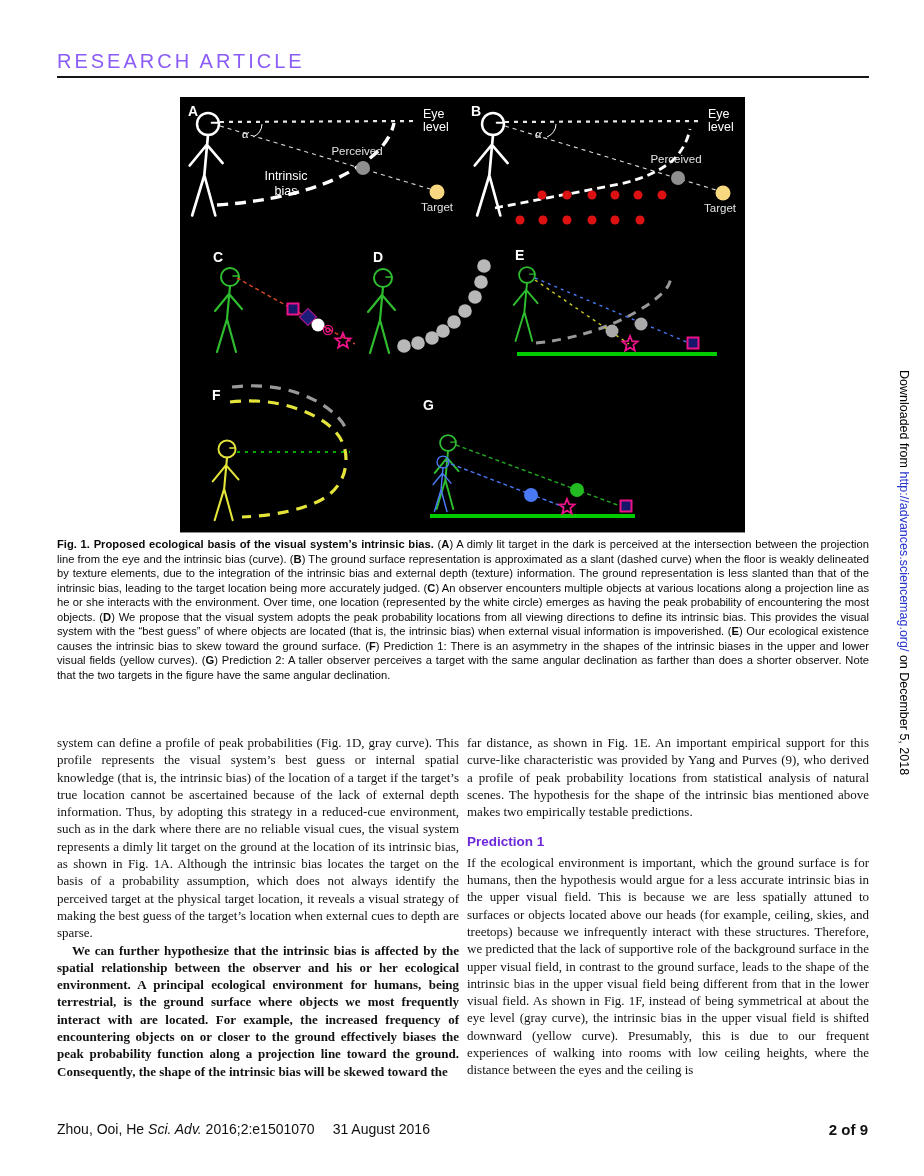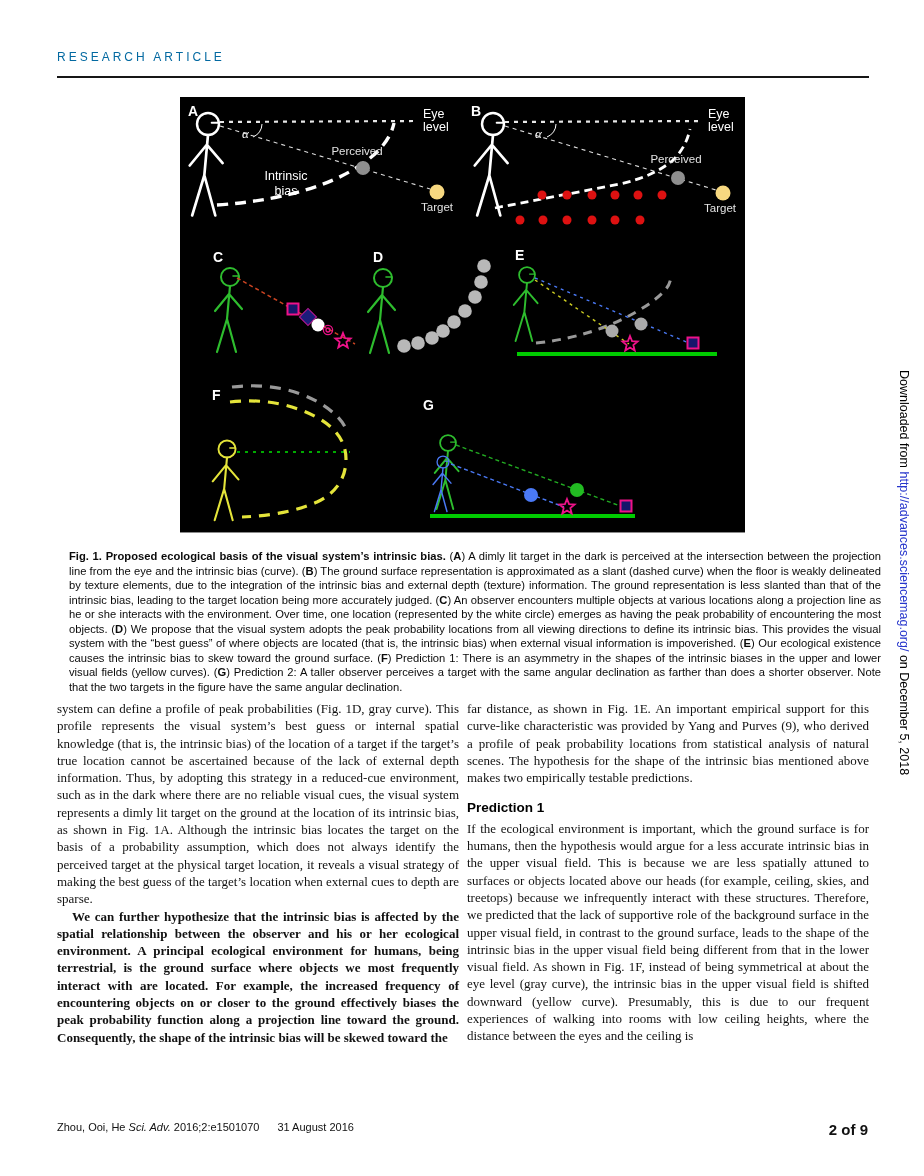--- a/index.html
+++ b/index.html
@@ -1,37 +1,37 @@
 <!DOCTYPE html>
 <html><head>
 <meta charset="utf-8">
 <style>
   html,body{margin:0;padding:0;background:#fff;}
   .page{position:relative;width:924px;height:1176px;background:#fff;overflow:hidden;
         font-family:"Liberation Sans",sans-serif;color:#000;}
-  .ra-label{position:absolute;left:57px;top:50px;font-size:12px;letter-spacing:3px;color:#0369a1;}
+  .ra-label{position:absolute;left:57px;top:50px;font-size:20px;letter-spacing:3px;color:#8b5cf6;}
   .header-rule{position:absolute;left:57px;top:76px;width:812px;height:0;border-top:2.5px solid #161616;}
   .fig{position:absolute;left:180px;top:97px;width:565px;height:435px;background:#000;
        border-bottom:1.5px solid #8a8a8a;margin:0;}
   .fig svg{display:block;}
   .plabel{fill:#fff;font-weight:bold;font-size:14px;font-family:"Liberation Sans",sans-serif;}
   .flabel{fill:#e2e2e2;font-size:11.5px;font-family:"Liberation Sans",sans-serif;}
   .flabel2{fill:#fff;font-size:12.5px;font-family:"Liberation Sans",sans-serif;}
   .alpha{fill:#fff;font-style:italic;font-size:13px;font-family:"Liberation Serif",serif;}
-  .caption{position:absolute;left:57px;top:537px;width:812px;margin:12px;
+  .caption{position:absolute;left:57px;top:537px;width:812px;margin:0;
            font-size:11.2px;line-height:14.5px;text-align:justify;color:#0a0a0a;}
   .caption .b{font-weight:bold;}
-  .cols{position:absolute;left:57px;top:700px;width:812px;display:flex;gap:8px;
+  .cols{position:absolute;left:57px;top:734px;width:812px;display:flex;gap:8px;
         font-family:"Liberation Serif",serif;font-size:13px;line-height:17.3px;text-align:justify;color:#111;}
   .col{width:402px;}
   .col p{margin:0;}
   .col p.ind{text-indent:15px;font-weight:bold;}
   .h2{font-family:"Liberation Sans",sans-serif;font-weight:bold;font-size:13.5px;
-      margin:13px 0 3px 0;text-align:left;color:#000000;}
-  .footer-cite{position:absolute;left:57px;top:1121px;font-size:11px;color:#111;}
+      margin:13px 0 3px 0;text-align:left;color:#6d28d9;}
+  .footer-cite{position:absolute;left:57px;top:1121px;font-size:14px;color:#111;}
   .footer-cite .it{font-style:italic;}
   .footer-cite .date{margin-left:18px;}
   .pageno{position:absolute;right:56px;top:1121px;font-size:15px;font-weight:bold;color:#111;}
   .wm{position:absolute;left:911px;top:370px;transform:rotate(90deg);transform-origin:0 0;
       font-size:12.5px;white-space:nowrap;color:#000;}
   .wm .lnk{color:#2635cc;text-decoration:none;}
 </style>
 </head>
 <body>
 

